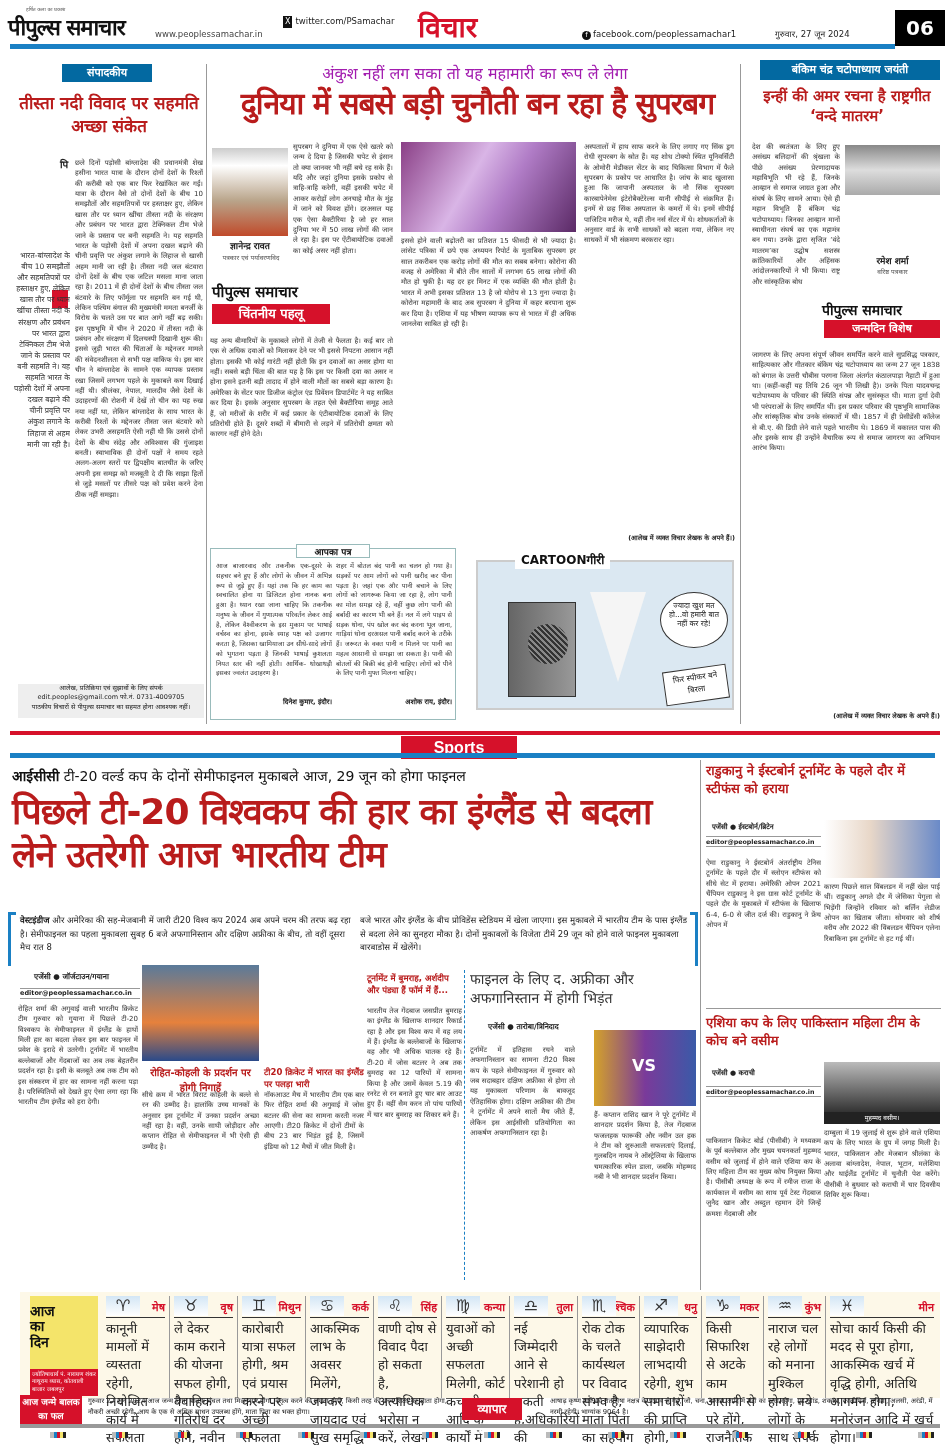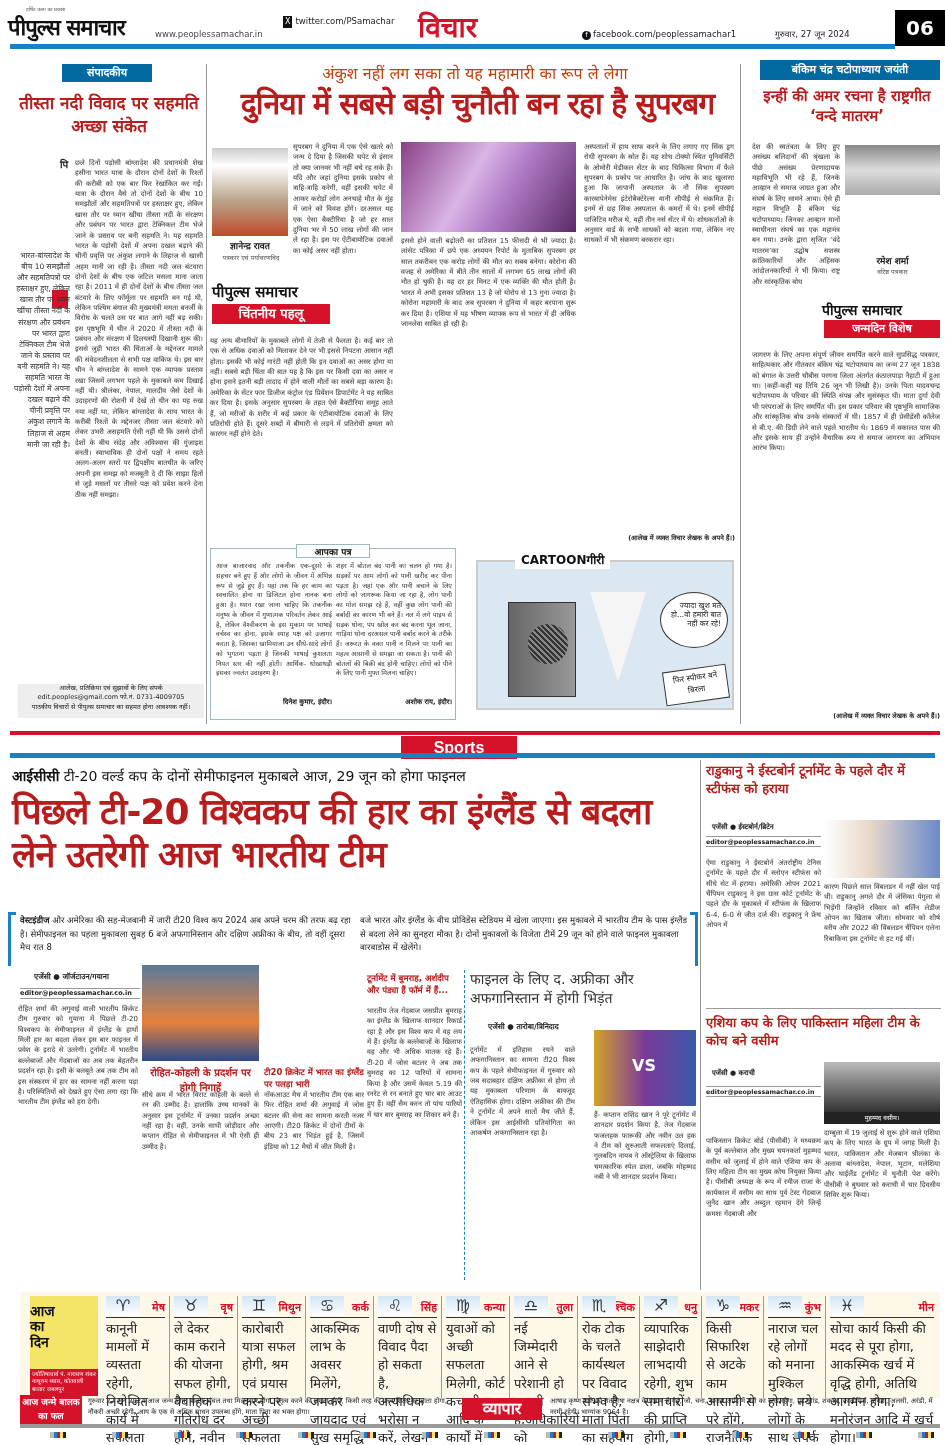--- a/index.html
+++ b/index.html
@@ -50,21 +50,21 @@
 <div class="abs col" style="left:75px;top:158px;width:128px;height:430px">छले दिनों पड़ोसी बांग्लादेश की प्रधानमंत्री शेख हसीना भारत यात्रा के दौरान दोनों देशों के रिश्तों की करीबी को एक बार फिर रेखांकित कर गईं। यात्रा के दौरान वैसे तो दोनों देशों के बीच 10 समझौतों और सहमतिपत्रों पर हस्ताक्षर हुए, लेकिन खास तौर पर ध्यान खींचा तीस्ता नदी के संरक्षण और प्रबंधन पर भारत द्वारा टेक्निकल टीम भेजे जाने के प्रस्ताव पर बनी सहमति ने। यह सहमति भारत के पड़ोसी देशों में अपना दखल बढ़ाने की चीनी प्रवृत्ति पर अंकुश लगाने के लिहाज से खासी अहम मानी जा रही है। तीस्ता नदी जल बंटवारा दोनों देशों के बीच एक जटिल मसला माना जाता रहा है। 2011 में ही दोनों देशों के बीच तीस्ता जल बंटवारे के लिए फॉर्मूला पर सहमति बन गई थी, लेकिन पश्चिम बंगाल की मुख्यमंत्री ममता बनर्जी के विरोध के चलते उस पर बात आगे नहीं बढ़ सकी। इस पृष्ठभूमि में चीन ने 2020 में तीस्ता नदी के प्रबंधन और संरक्षण में दिलचस्पी दिखानी शुरू की। इससे जुड़ी भारत की चिंताओं के मद्देनजर मामले की संवेदनशीलता से सभी पक्ष वाकिफ थे। इस बार चीन ने बांग्लादेश के सामने एक व्यापक प्रस्ताव रखा जिसमें लगभग पहले के मुकाबले कम दिखाई नहीं थी। श्रीलंका, नेपाल, मालदीव जैसे देशों के उदाहरणों की रोशनी में देखें तो चीन का यह रुख नया नहीं था, लेकिन बांग्लादेश के साथ भारत के करीबी रिश्तों के मद्देनजर तीस्ता जल बंटवारे को लेकर उभरी असहमति ऐसी नहीं थी कि उससे दोनों देशों के बीच संदेह और अविश्वास की गुंजाइश बनती। स्वाभाविक ही दोनों पक्षों ने समय रहते अलग-अलग स्तरों पर द्विपक्षीय बातचीत के जरिए अपनी इस समझ को मजबूती दे दी कि साझा हितों से जुड़े मसलों पर तीसरे पक्ष को प्रवेश करने देना ठीक नहीं समझा।</div>
 <div class="abs" style="left:52px;top:290px;width:16px;height:18px;background:#d6112a"></div>
 <div class="abs col" style="left:14px;top:250px;width:56px;height:400px;text-align:right;font-size:7.5px;color:#333">भारत-बांग्लादेश के बीच 10 समझौतों और सहमतिपत्रों पर हस्ताक्षर हुए, लेकिन खास तौर पर ध्यान खींचा तीस्ता नदी के संरक्षण और प्रबंधन पर भारत द्वारा टेक्निकल टीम भेजे जाने के प्रस्ताव पर बनी सहमति ने। यह सहमति भारत के पड़ोसी देशों में अपना दखल बढ़ाने की चीनी प्रवृत्ति पर अंकुश लगाने के लिहाज से अहम मानी जा रही है।</div>
 <div class="abs" style="left:18px;top:684px;width:186px;height:34px;background:#eee;text-align:center;font-size:6.5px;line-height:1.45">
   <div>आलेख, प्रतिक्रिया एवं सुझावों के लिए संपर्क</div>
   <div>edit.peoples@gmail.com फो.नं. 0731-4009705</div>
   <div>पाठकीय विचारों से पीपुल्स समाचार का सहमत होना आवश्यक नहीं।</div>
 </div>
 <div class="abs vr" style="left:206px;top:64px;height:660px"></div>
 
-<div class="abs" style="left:210px;top:62px;width:530px;text-align:center;font-size:16px;color:#c2410c">अंकुश नहीं लग सका तो यह महामारी का रूप ले लेगा</div>
+<div class="abs" style="left:210px;top:62px;width:530px;text-align:center;font-size:16px;color:#a21caf">अंकुश नहीं लग सका तो यह महामारी का रूप ले लेगा</div>
 <div class="abs hl" style="left:210px;top:82px;width:535px;text-align:center;font-size:30px;letter-spacing:-1px">दुनिया में सबसे बड़ी चुनौती बन रहा है सुपरबग</div>
 <div class="abs photo" style="left:212px;top:148px;width:76px;height:88px;background:linear-gradient(#ccc,#fff 20%,#b9a48a 60%,#c04a2a)"></div>
 <div class="abs" style="left:212px;top:240px;width:76px;text-align:center;font-size:9px;font-weight:bold">ज्ञानेन्द्र रावत</div>
 <div class="abs" style="left:208px;top:254px;width:86px;text-align:center;font-size:6.5px;color:#555">पत्रकार एवं पर्यावरणविद</div>
 <div class="abs brand" style="left:212px;top:282px;width:120px">पीपुल्स समाचार</div>
 <div class="abs redtag" style="left:212px;top:304px;width:118px;height:20px;font-size:13px;line-height:20px">चिंतनीय पहलू</div>
 <div class="abs col" style="left:293px;top:142px;width:100px;height:192px">सुपरबग ने दुनिया में एक ऐसे खतरे को जन्म दे दिया है जिसकी चपेट से इंसान तो क्या जानवर भी नहीं बचे रह सके हैं। यदि और जहां दुनिया इसके प्रकोप से त्राहि-त्राहि करेगी, वहीं इसकी चपेट में आकर करोड़ों लोग अनचाहे मौत के मुंह में जाने को विवश होंगे। दरअसल यह एक ऐसा बैक्टीरिया है जो हर साल दुनिया भर में 50 लाख लोगों की जान ले रहा है। इस पर ऐंटीबायोटिक दवाओं का कोई असर नहीं होता।</div>
 <div class="abs col" style="left:210px;top:336px;width:183px;height:210px">यह अन्य बीमारियों के मुकाबले लोगों में तेजी से फैलता है। कई बार तो एक से अधिक दवाओं को मिलाकर देने पर भी इससे निपटना आसान नहीं होता। इसकी भी कोई गारंटी नहीं होती कि इन दवाओं का असर होगा या नहीं। सबसे बड़ी चिंता की बात यह है कि इस पर किसी दवा का असर न होना इसने इतनी बड़ी तादाद में होने वाली मौतों का सबसे बड़ा कारण है। अमेरिका के सेंटर फार डिजीज कंट्रोल एंड प्रिवेंशन डिपार्टमेंट ने यह साबित कर दिया है। इसके अनुसार सुपरबग के तहत ऐसे बैक्टीरिया समूह आते हैं, जो मरीजों के शरीर में कई प्रकार के एंटीबायोटिक दवाओं के लिए प्रतिरोधी होते हैं। दूसरे शब्दों में बीमारी से लड़ने में प्रतिरोधी क्षमता को कारगर नहीं होने देते।</div>
 <div class="abs photo" style="left:401px;top:142px;width:175px;height:90px;background:linear-gradient(120deg,#8a3f86,#d9b5e6 40%,#b07cc6 60%,#5b2a66)"></div>
 <div class="abs col" style="left:401px;top:236px;width:175px;height:308px">इससे होने वाली बढ़ोतरी का प्रतिशत 15 फीसदी से भी ज्यादा है। लांसेट पत्रिका में छपे एक अध्ययन रिपोर्ट के मुताबिक सुपरबग हर साल तकरीबन एक करोड़ लोगों की मौत का सबब बनेगा। कोरोना की वजह से अमेरिका में बीते तीन सालों में लगभग 65 लाख लोगों की मौत हो चुकी है। यह दर हर मिनट में एक व्यक्ति की मौत होती है। भारत में अभी इसका प्रतिशत 13 है जो योरोप से 13 गुना ज्यादा है। कोरोना महामारी के बाद अब सुपरबग ने दुनिया में कहर बरपाना शुरू कर दिया है। एशिया में यह भीषण व्यापक रूप से भारत में ही अधिक जानलेवा साबित हो रही है।</div>
@@ -87,21 +87,21 @@
 <div class="abs tag" style="left:296px;top:544px;width:74px;height:14px;font-size:9px;line-height:14px;background:#fff;color:#111;border:1px solid #9bb">आपका पत्र</div>
 <div class="abs col" style="left:216px;top:562px;width:116px;height:140px;font-size:6.6px">आज बाजारवाद और तकनीक एक-दूसरे के सहचर बने हुए हैं और लोगों के जीवन में अभिन्न रूप से जुड़े हुए हैं। यहां तक कि हर काम का स्वचालित होना या डिजिटल होना नानक बना हुआ है। ध्यान रखा जाना चाहिए कि तकनीक मनुष्य के जीवन में गुणात्मक परिवर्तन लेकर आई है, लेकिन वैश्वीकरण के इस मुकाम पर भाषाई वर्चस्व का होना, इसके स्याह पक्ष को उजागर करता है, जिसका खामियाजा उन सीधे-सादे लोगों को भुगतना पड़ता है जिनकी भाषाई कुशलता नियत स्तर की नहीं होती। आर्थिक- धोखाधड़ी इसका ज्वलंत उदाहरण है।</div>
 <div class="abs" style="left:216px;top:698px;width:116px;text-align:right;font-size:6.8px;font-weight:bold">दिनेश कुमार, इंदौर।</div>
 <div class="abs col" style="left:336px;top:562px;width:116px;height:140px;font-size:6.6px">शहर में बोतल बंद पानी का चलन हो गया है। सड़कों पर आम लोगों को पानी खरीद कर पीना पड़ता है। जहां एक और पानी बचाने के लिए लोगों को जागरूक किया जा रहा है, लोग पानी का मोल समझ रहे हैं, वहीं कुछ लोग पानी की बर्बादी का कारण भी बने हैं। नल में लगे पाइप से सड़क धोना, पंप खोल कर बंद करना भूल जाना, गाड़ियां धोना दरअसल पानी बर्बाद करने के तरीके हैं। जरूरत के वक्त पानी न मिलने पर पानी का महत्व आसानी से समझा जा सकता है। पानी की बोतलों की बिक्री बंद होनी चाहिए। लोगों को पीने के लिए पानी मुफ्त मिलना चाहिए।</div>
 <div class="abs" style="left:336px;top:698px;width:116px;text-align:right;font-size:6.8px;font-weight:bold">अशोक राय, इंदौर।</div>
 
 <div class="abs" style="left:476px;top:560px;width:258px;height:150px;background:#dbe8f2;border:2px solid #ccc">
   <div style="position:absolute;left:30px;top:40px;width:68px;height:95px;background:linear-gradient(90deg,#666,#999);border:1px solid #333"></div>
   <div style="position:absolute;left:50px;top:62px;width:40px;height:40px;border-radius:50%;background:repeating-linear-gradient(45deg,#333 0 2px,#888 2px 4px)"></div>
   <div style="position:absolute;left:112px;top:30px;width:0;height:0;border-left:28px solid transparent;border-right:28px solid transparent;border-top:90px solid #f5f5f5"></div>
-  <div style="position:absolute;left:182px;top:30px;width:68px;height:56px;background:#fff;border:1px solid #333;border-radius:50%;font-size:7.5px;text-align:right;padding:8px 6px;line-height:1.2">ज्यादा खुश मत हो...वो हमारी बात नहीं कर रहे!</div>
+  <div style="position:absolute;left:182px;top:30px;width:68px;height:56px;background:#fff;border:1px solid #333;border-radius:50%;font-size:7.5px;text-align:center;padding:8px 6px;line-height:1.2">ज्यादा खुश मत हो...वो हमारी बात नहीं कर रहे!</div>
   <div style="position:absolute;left:186px;top:106px;width:64px;height:34px;background:#fff;border:1px solid #333;font-size:8px;text-align:center;padding:3px;transform:rotate(-8deg)">फिर स्पीकर बने बिरला</div>
 </div>
 <div class="abs" style="left:515px;top:552px;padding:0 6px;background:#fff;font-size:12px;font-weight:bold;color:#111">CARTOONगीरी</div>
 
 <div class="abs" style="left:10px;top:731px;width:930px;height:4px;background:#d6112a"></div>
 <div class="abs redtag" style="left:401px;top:736px;width:116px;height:23px;font-size:16px;line-height:23px;font-family:Liberation Sans, sans-serif">Sports</div>
 <div class="abs bluebar" style="top:753px;width:925px"></div>
 
 <div class="abs" style="left:12px;top:766px;width:685px;font-size:14px;color:#111"><b>आईसीसी</b> <span>टी-20 वर्ल्ड कप के दोनों सेमीफाइनल मुकाबले आज, 29 जून को होगा फाइनल</span></div>
 <div class="abs hl" style="left:12px;top:790px;width:685px;font-size:36px;line-height:1.2;letter-spacing:-1px">पिछले टी-20 विश्वकप की हार का इंग्लैंड से बदला लेने उतरेगी आज भारतीय टीम</div>
@@ -208,16 +208,16 @@
     <div class="rtxt">नाराज चल रहे लोगों को मनाना मुश्किल होगा, नये लोगों के साथ संपर्क मेलजोल बढ़ेगा, आकस्मिक रुके कार्य बनेंगे, मान सम्मान प्राप्त होगा।</div>
   </div>
 <div class="abs rash" style="left:826px;width:112px;border-right:none">
     <span class="rglyph">♓</span>
     <div class="rname">मीन</div>
     <div class="rtxt">सोचा कार्य किसी की मदद से पूरा होगा, आकस्मिक खर्च में वृद्धि होगी, अतिथि आगमन होगा, मनोरंजन आदि में खर्च होगा।</div>
   </div>
 
 <div class="abs redtag" style="left:20px;top:1395px;width:62px;height:30px;font-size:9px;line-height:1.5;padding:1px">आज जन्मे बालक का फल</div>
 <div class="abs" style="left:88px;top:1396px;width:360px;font-size:6.8px;line-height:1.55">गुरुवार 27 जून 2024 आज जन्म लिया बालक चंचल तथा मिलनसार होगा, नेतृत्व करने की क्षमता होगी, किसी तरह की उच्च शिक्षा का ज्ञाता होगा, नौकरी अच्छी रहेगी, आय के एक से अधिक साधन उपलब्ध होंगे, माता पिता का भक्त होगा।</div>
-<div class="abs redtag" style="left:462px;top:1398px;width:80px;height:22px;font-size:16px;line-height:22px">व्यापार भविष्य</div>
+<div class="abs redtag" style="left:462px;top:1398px;width:60px;height:22px;font-size:12px;line-height:22px">व्यापार भविष्य</div>
 <div class="abs" style="left:550px;top:1396px;width:392px;font-size:6.8px;line-height:1.55">आषाढ़ कृष्ण षष्ठी को शतभिषा नक्षत्र के प्रभाव से गेहूं, जौ, चना, बाजरा आदि में मंदी का रूख रहेगा, गुड़ खांड, शक्कर, कालीमिर्च, धनिया, अलसी, अरंडी, में नरमी रहेगी। भाग्यांक 9064 है।</div>
 <div class="abs" style="left:20px;top:1424px;width:920px;height:4px;background:#999"></div>
 <div class="abs" style="left:20px;top:1432px;width:920px;height:6px;background:repeating-linear-gradient(90deg,transparent 0 30px,#bbb 30px 34px,#1a80c4 34px 37px,#d6112a 37px 40px,#f4e46a 40px 43px,#222 43px 46px,transparent 46px 62px)"></div>
 
 </body></html>

